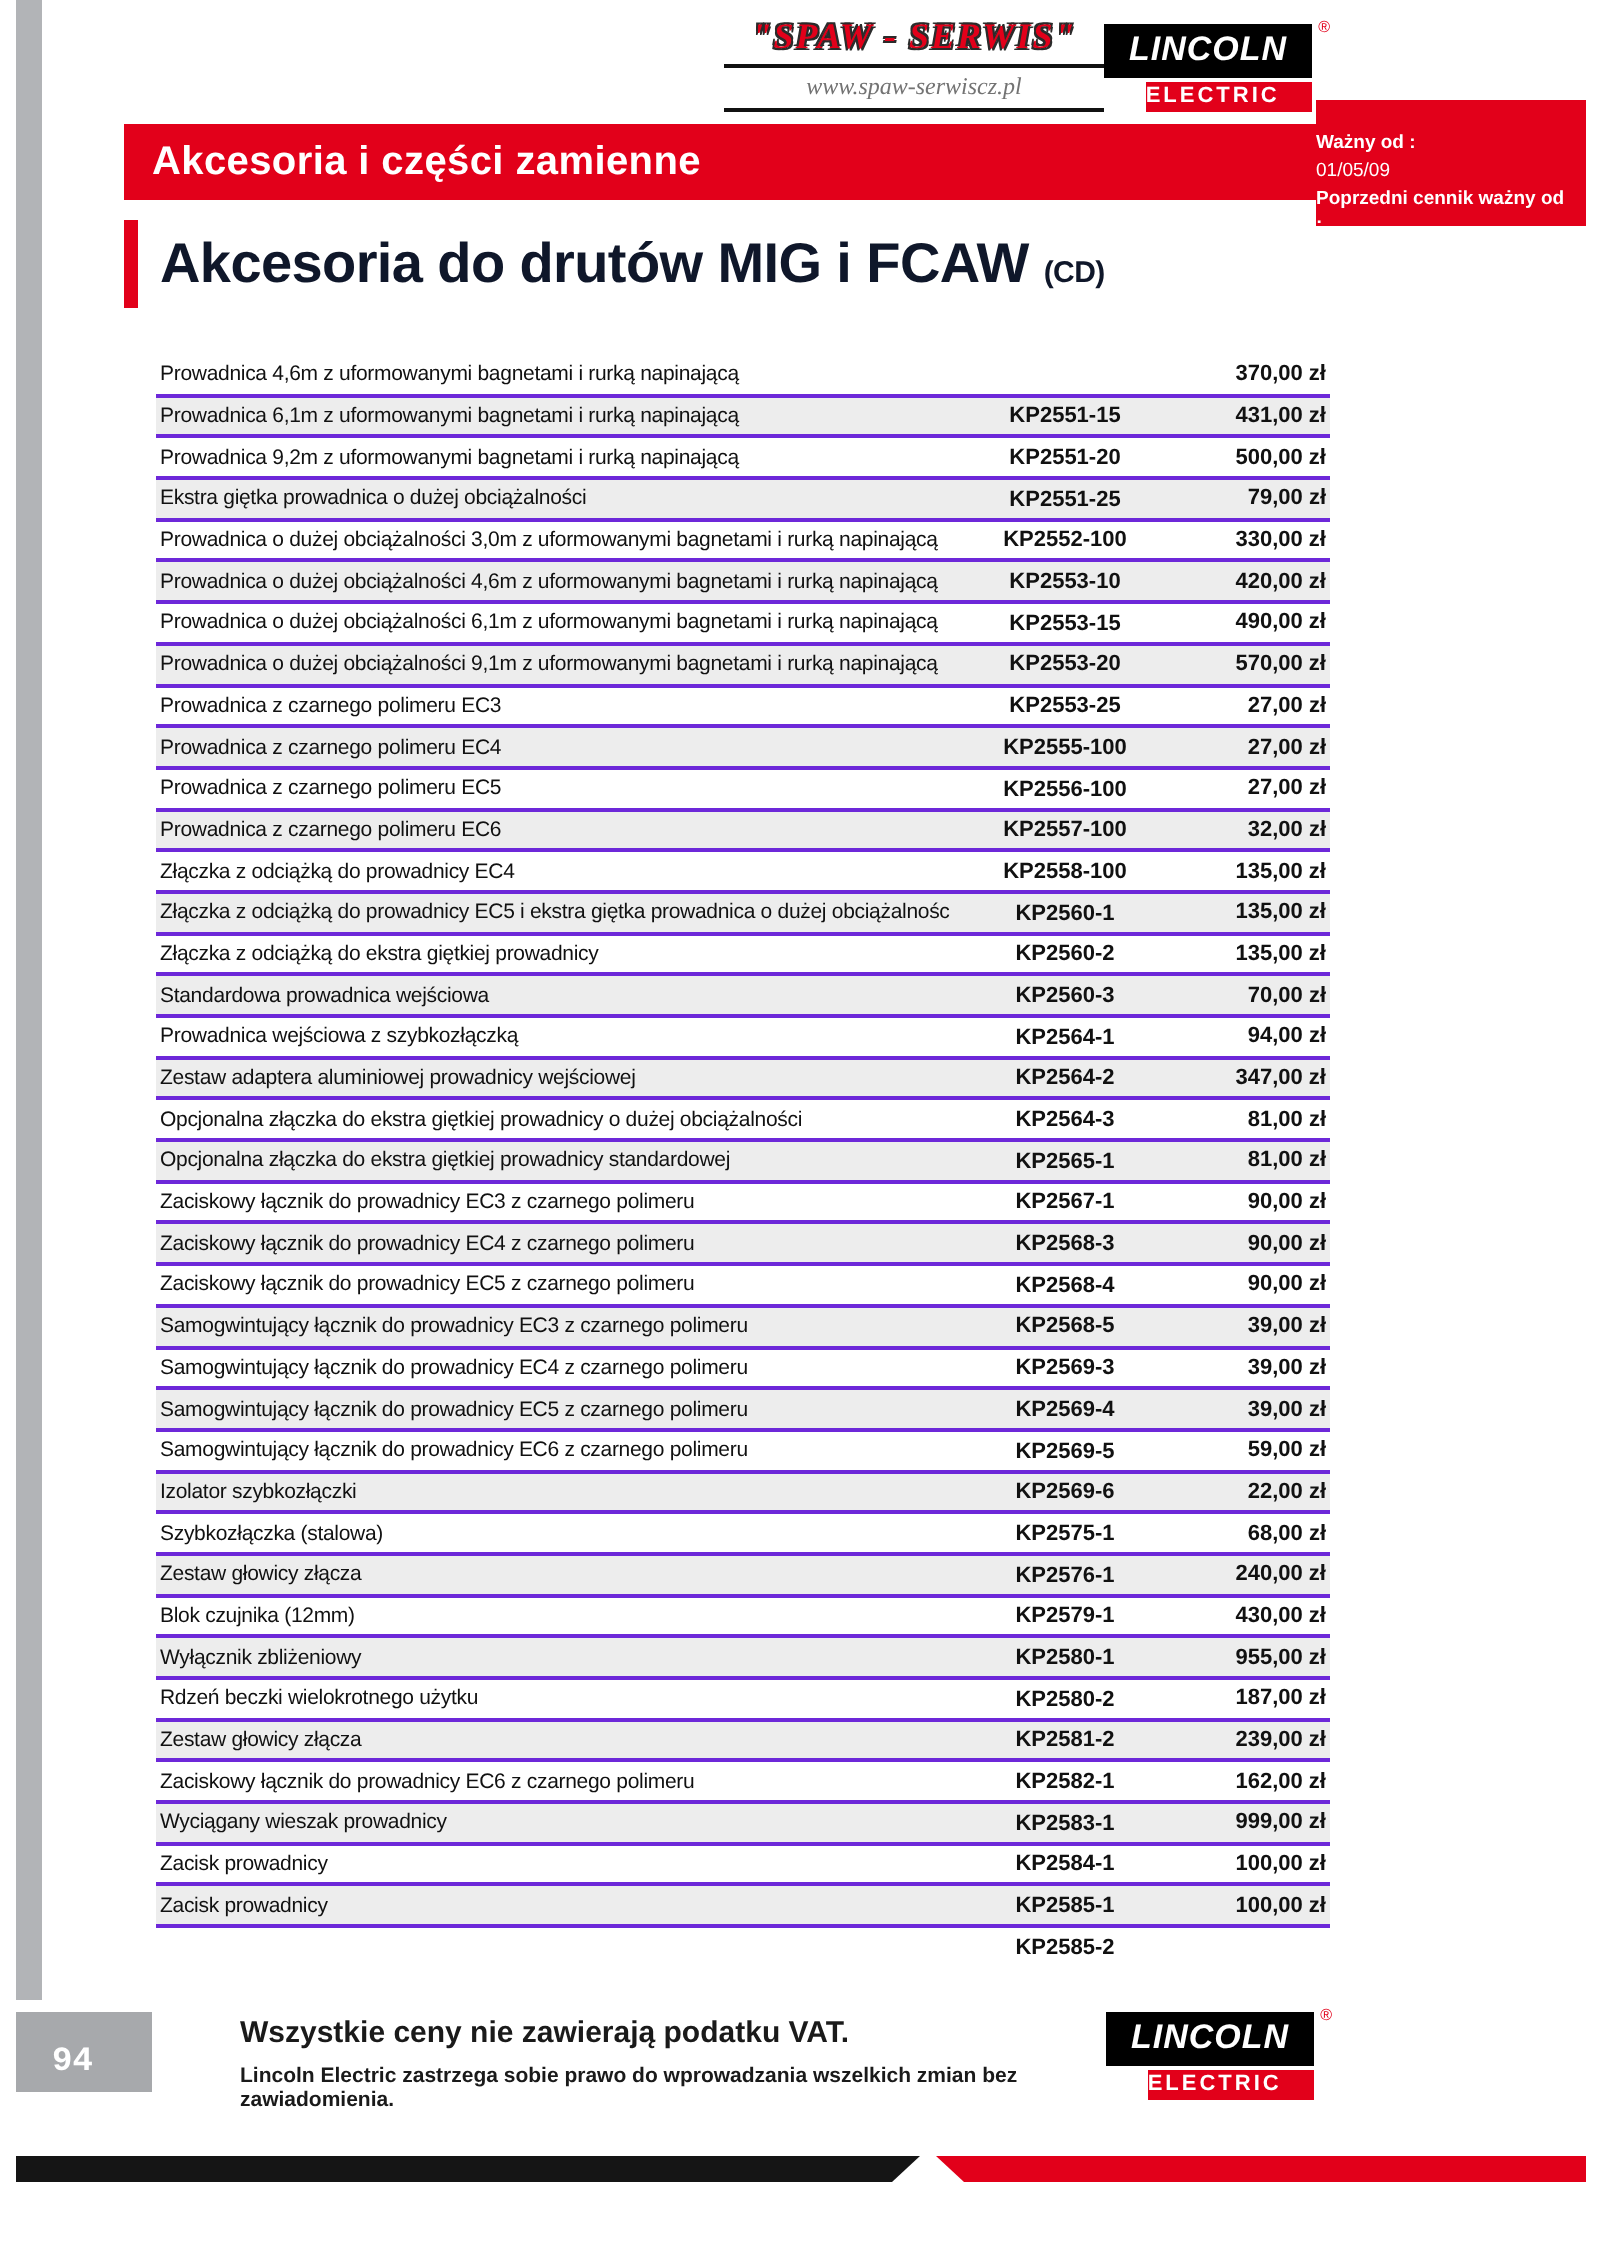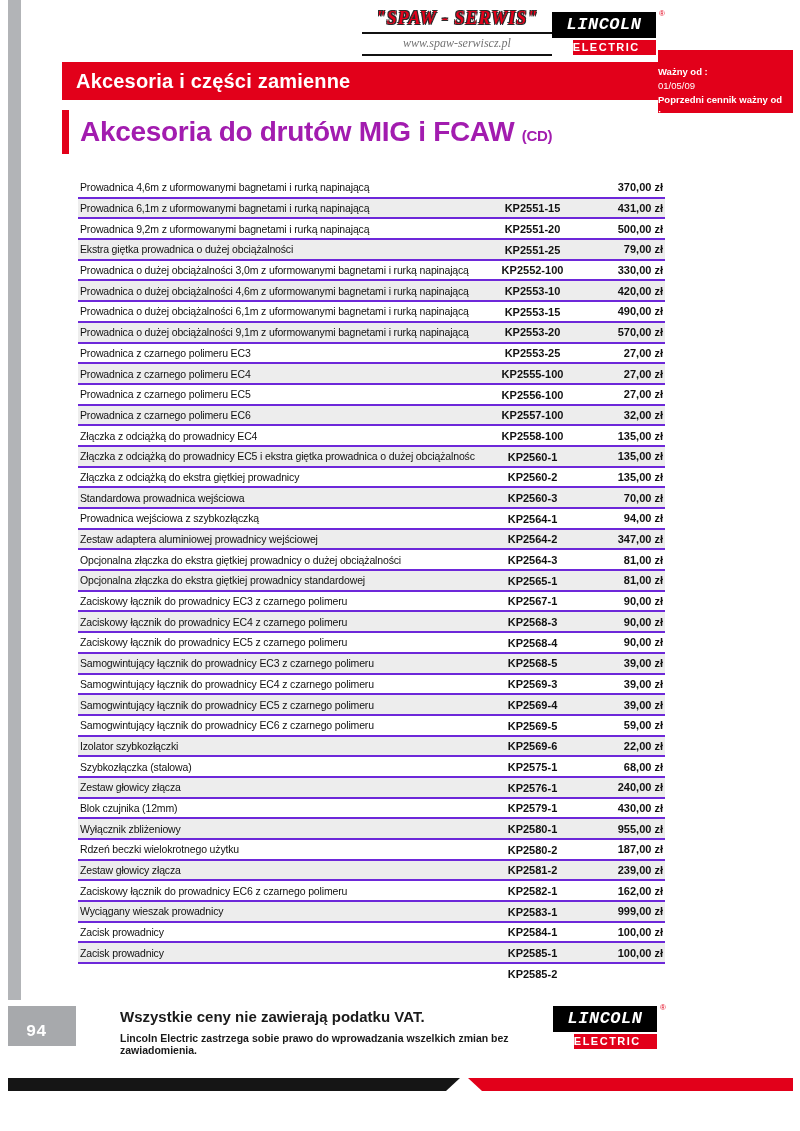--- a/index.html
+++ b/index.html
@@ -27,21 +27,21 @@
   .dealer-rule{border-top:2px solid #111;margin:1px 4px;}
   .dealer-url{
     font-family:"Liberation Serif",serif;font-style:italic;font-weight:normal;
     font-size:12px;color:#737373;padding:1px 0 2px 0;
   }
 
   
   .lincoln{width:104px;position:relative;}
   .lincoln .black-box{
     background:#000;color:#fff;text-align:center;
-    font-family:Liberation Mono, monospace;font-weight:bold;font-style:italic;
+    font-family:Liberation Sans, sans-serif;font-weight:bold;font-style:italic;
     font-size:17px;padding:3px 2px 4px 2px;letter-spacing:0.5px;
   }
   .lincoln .reg{position:absolute;right:-9px;top:-3px;font-size:8px;color:var(--red);font-style:normal;font-family:"Liberation Sans",sans-serif;}
   .lincoln .red-box{
     background:var(--red);color:#fff;
     font-weight:bold;font-size:11px;letter-spacing:1.5px;
     width:80%;margin-left:auto;margin-top:2px;padding:1px 0 2px 0;
   }
   .lincoln-top{position:absolute;left:552px;top:12px;}
   .lincoln-bottom{position:absolute;left:553px;top:1006px;}
@@ -54,21 +54,21 @@
   .validity{
     position:absolute;left:658px;top:50px;width:135px;height:63px;background:var(--red);
     color:#fff;text-align:left;font-size:9.5px;line-height:1.45;padding:15px 7px 0 0;
   }
   .validity .vlabel{font-weight:bold;}
   .validity .vdate{padding-right:14px;}
 
   
   .section{position:absolute;left:62px;top:110px;display:flex;align-items:stretch;}
   .red-tab{width:7px;height:44px;background:var(--red);margin-right:11px;}
-  .section h2{font-size:28px;font-weight:bold;color:#a21caf;letter-spacing:-0.3px;line-height:44px;white-space:nowrap;}
+  .section h2{font-size:28px;font-weight:bold;color:#0f172a;letter-spacing:-0.3px;line-height:44px;white-space:nowrap;}
   .section .cd{font-size:15px;font-weight:bold;}
 
   
   .table{position:absolute;left:78px;top:178px;width:587px;}
   .row{display:flex;align-items:center;height:20.7px;border-bottom:2px solid #6d28d9;font-size:11px;color:#111;}
   .row.alt{background:var(--row_alt);}
   .cell-desc{flex:1;font-size:10.5px;letter-spacing:-0.15px;white-space:nowrap;overflow:hidden;padding-left:2px;}
   .cell-code{width:115px;font-weight:bold;text-align:center;white-space:nowrap;margin-top:42px;}
   .cell-price{width:75px;font-weight:bold;text-align:right;white-space:nowrap;padding-right:2px;}
 

